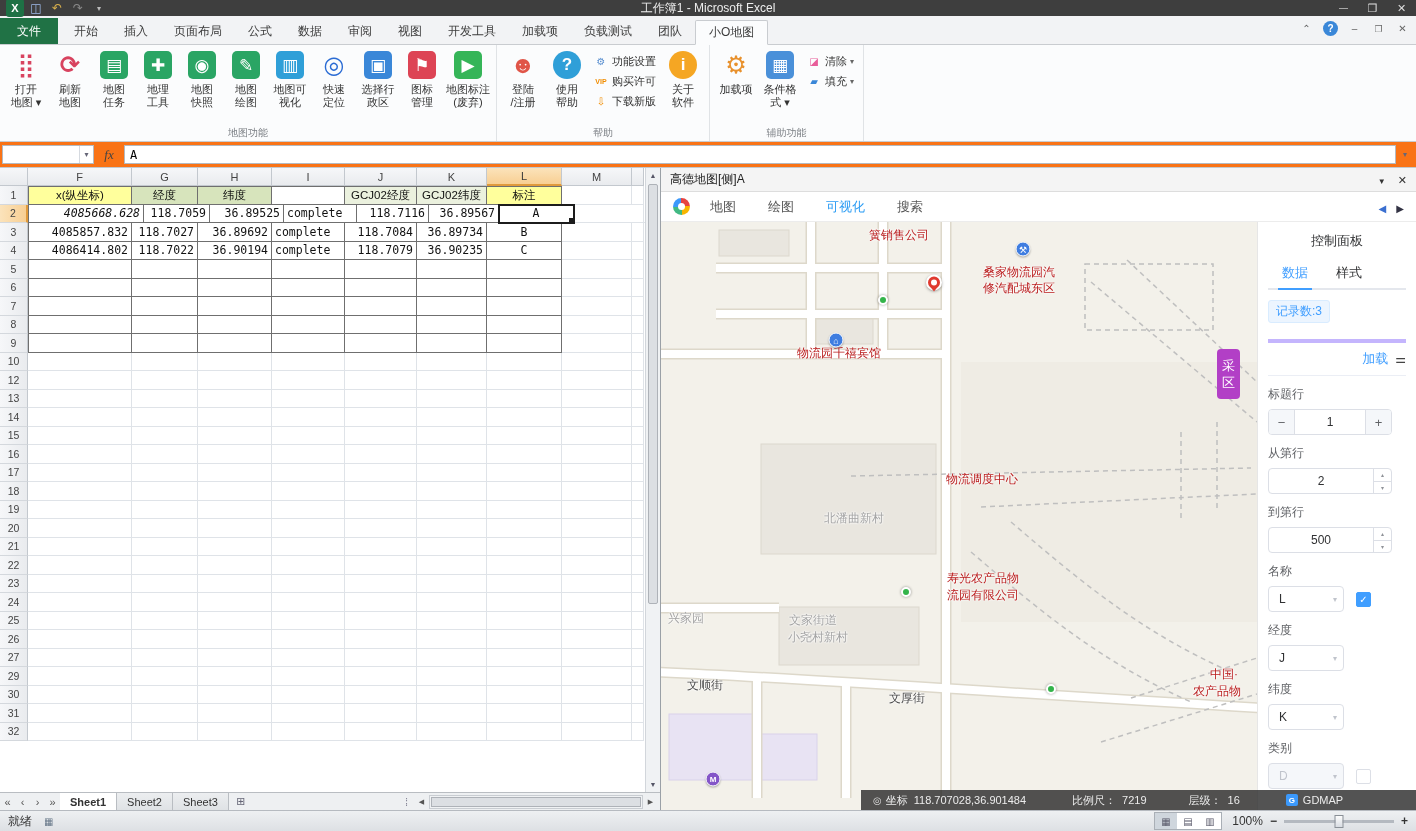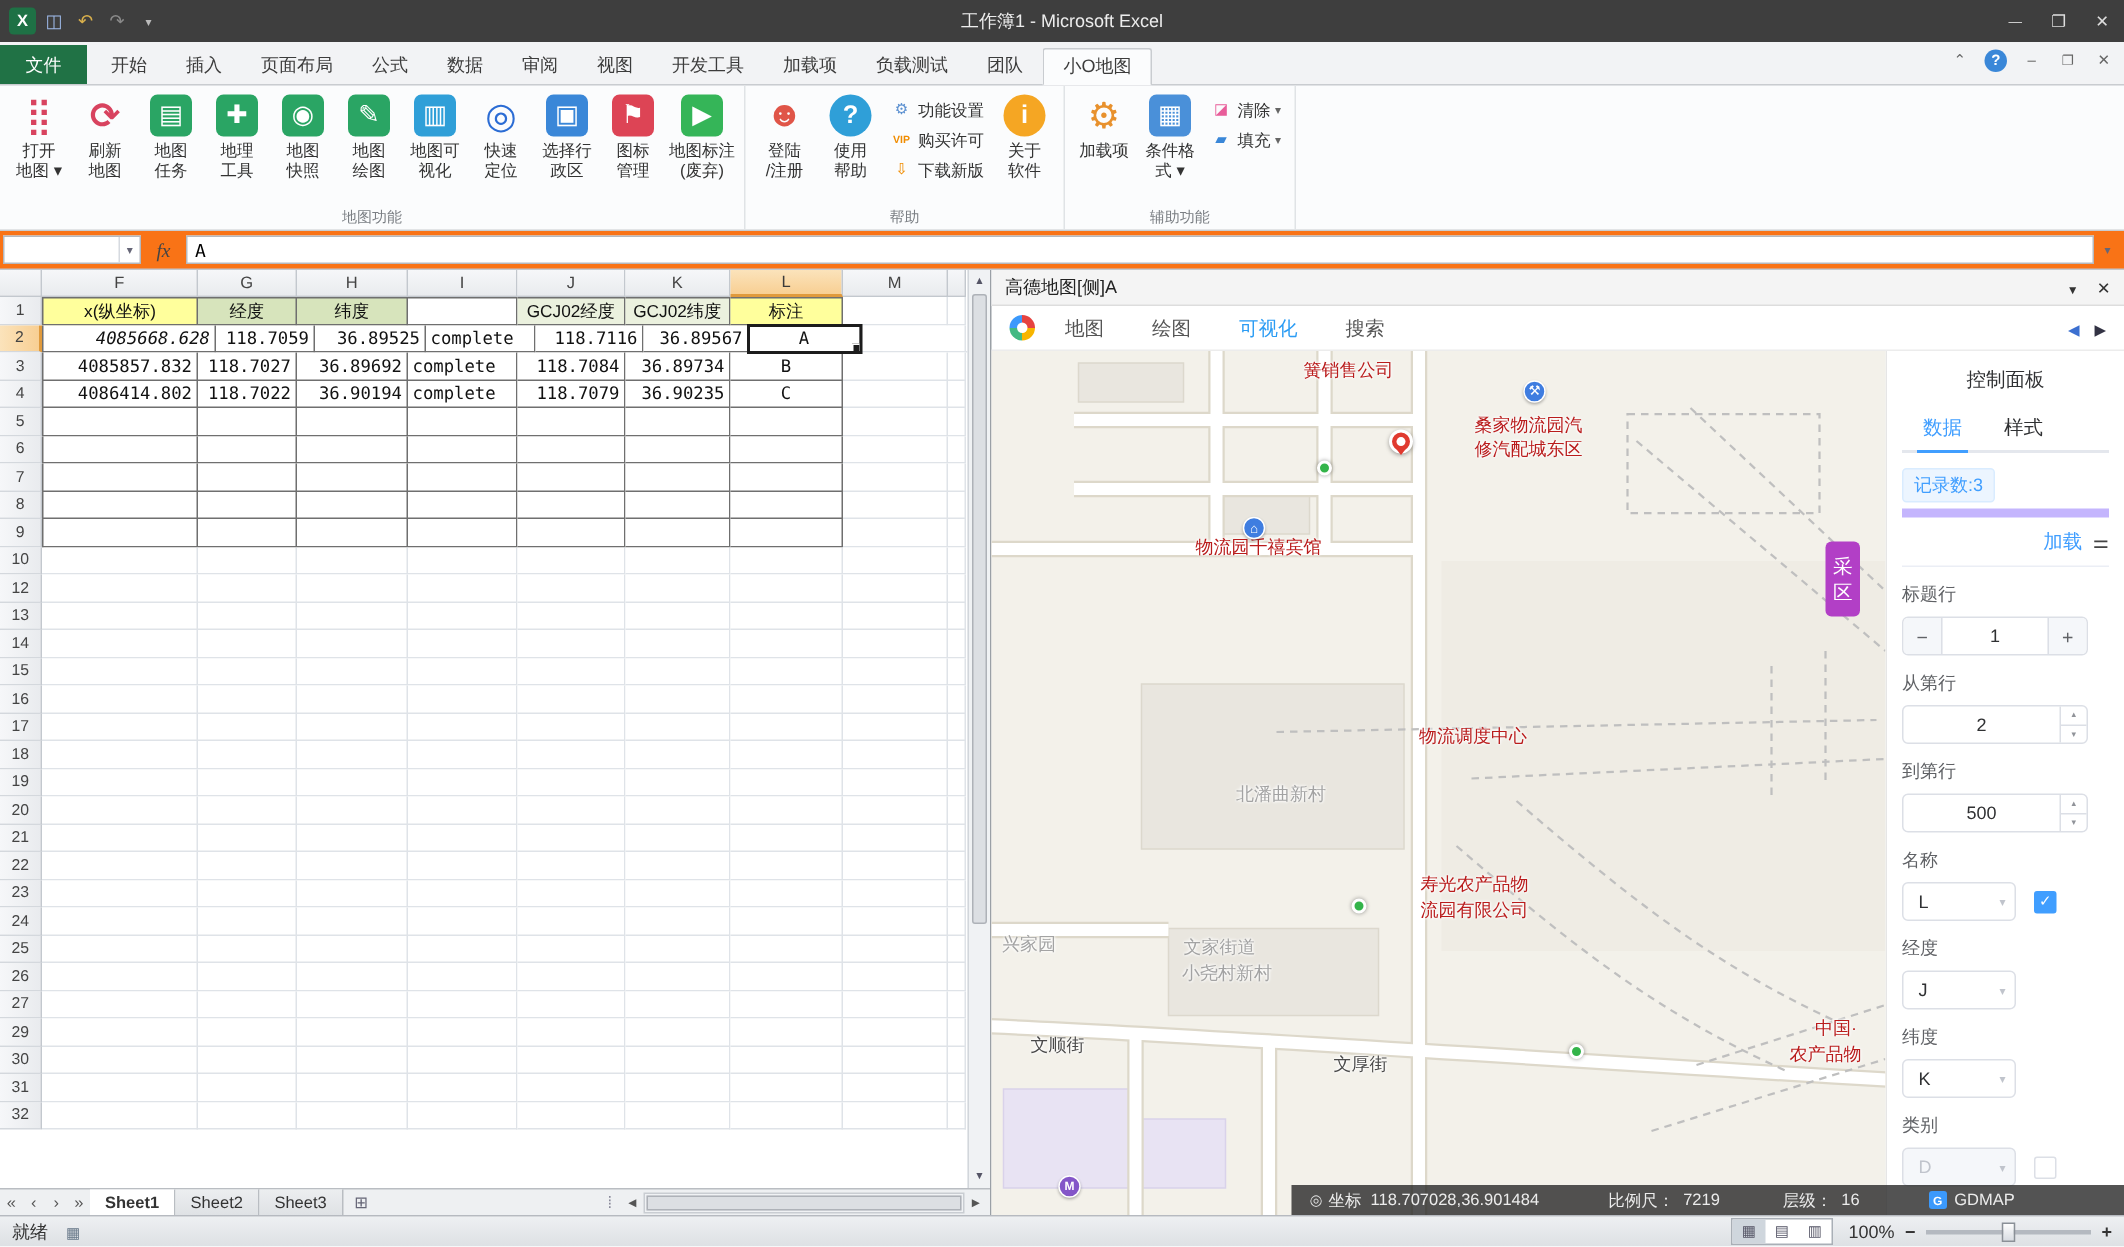--- a/index.html
+++ b/index.html
@@ -1,20 +1,20 @@
 <!DOCTYPE html>
 <html><head>
 <meta charset="utf-8">
 <style>
 *{box-sizing:border-box;margin:0;padding:0;}
 body{width:1416px;height:831px;overflow:hidden;font-family:"Liberation Sans","DejaVu Sans",sans-serif;background:#fff;}
 #app{position:relative;width:1416px;height:831px;display:flex;flex-direction:column;}
 
 
-.titlebar{height:28px;background:#3e3e3e;display:flex;align-items:center;position:relative;flex:0 0 auto;}
+.titlebar{height:16px;background:#3e3e3e;display:flex;align-items:center;position:relative;flex:0 0 auto;}
 .qat{display:flex;align-items:center;gap:3px;padding-left:6px;z-index:2;}
 .qicon{width:18px;height:18px;display:flex;align-items:center;justify-content:center;font-size:12px;color:#cfcfcf;}
 .xlicon{background:#1e7145;border-radius:3px;color:#fff;font-weight:bold;font-size:11px;}
 .xlicon::before{content:"X";}
 .g-save::before{content:"◫";color:#9db9e8;}
 .g-undo::before{content:"↶";color:#d9b04c;}
 .g-redo::before{content:"↷";color:#8a8a8a;}
 .g-dd::before{content:"▾";font-size:8px;color:#bbb;}
 .title-text{position:absolute;left:0;right:0;text-align:center;font-size:12px;color:#ededed;}
 .winbtns{margin-left:auto;display:flex;z-index:2;}
@@ -164,21 +164,21 @@
 .g-brand{margin-left:46px;margin-right:5px;width:12px;height:12px;background:#3b99fc;border-radius:2px;color:#fff;display:inline-flex;align-items:center;justify-content:center;font-size:8px;font-weight:bold;}
 .g-brand::before{content:"G";}
 
 
 .cpanel{flex:1;border-left:1px solid #e6e6e6;padding:6px 10px;font-size:12px;background:#fff;min-width:0;}
 .cp-title{text-align:center;font-size:13px;color:#303133;padding:4px 0 8px;}
 .cp-tabs{display:flex;border-bottom:2px solid #e4e7ed;}
 .cp-tab{padding:6px 14px;font-size:13px;color:#303133;position:relative;}
 .cp-tab.active{color:#409eff;}
 .cp-tab.active::after{content:"";position:absolute;left:10px;right:10px;bottom:-2px;height:2px;background:#409eff;}
-.cp-badge-row{padding:10px 0 4px;border-bottom:6px solid #c4b5fd;}
+.cp-badge-row{padding:10px 0 16px;border-bottom:4px solid #c4b5fd;}
 .cp-badge{display:inline-block;background:#ecf5ff;border:1px solid #d9ecff;color:#409eff;border-radius:3px;padding:2px 7px;font-size:12px;}
 .cp-load-row{display:flex;justify-content:flex-end;align-items:center;gap:7px;padding:7px 0;border-bottom:1px solid #ebeef5;}
 .cp-load{color:#409eff;font-size:13px;}
 .g-sliders::before{content:"⚌";color:#444;font-size:12px;}
 .cpfield{margin-top:10px;}
 .cplabel{font-size:12px;color:#606266;margin-bottom:6px;}
 .cprow{display:flex;align-items:center;gap:12px;}
 .stepper{display:flex;width:124px;height:26px;border:1px solid #dcdfe6;border-radius:4px;overflow:hidden;background:#fff;}
 .step-btn{width:26px;background:#f5f7fa;color:#606266;display:flex;align-items:center;justify-content:center;font-size:13px;}
 .step-btn.minus{border-right:1px solid #dcdfe6;}

